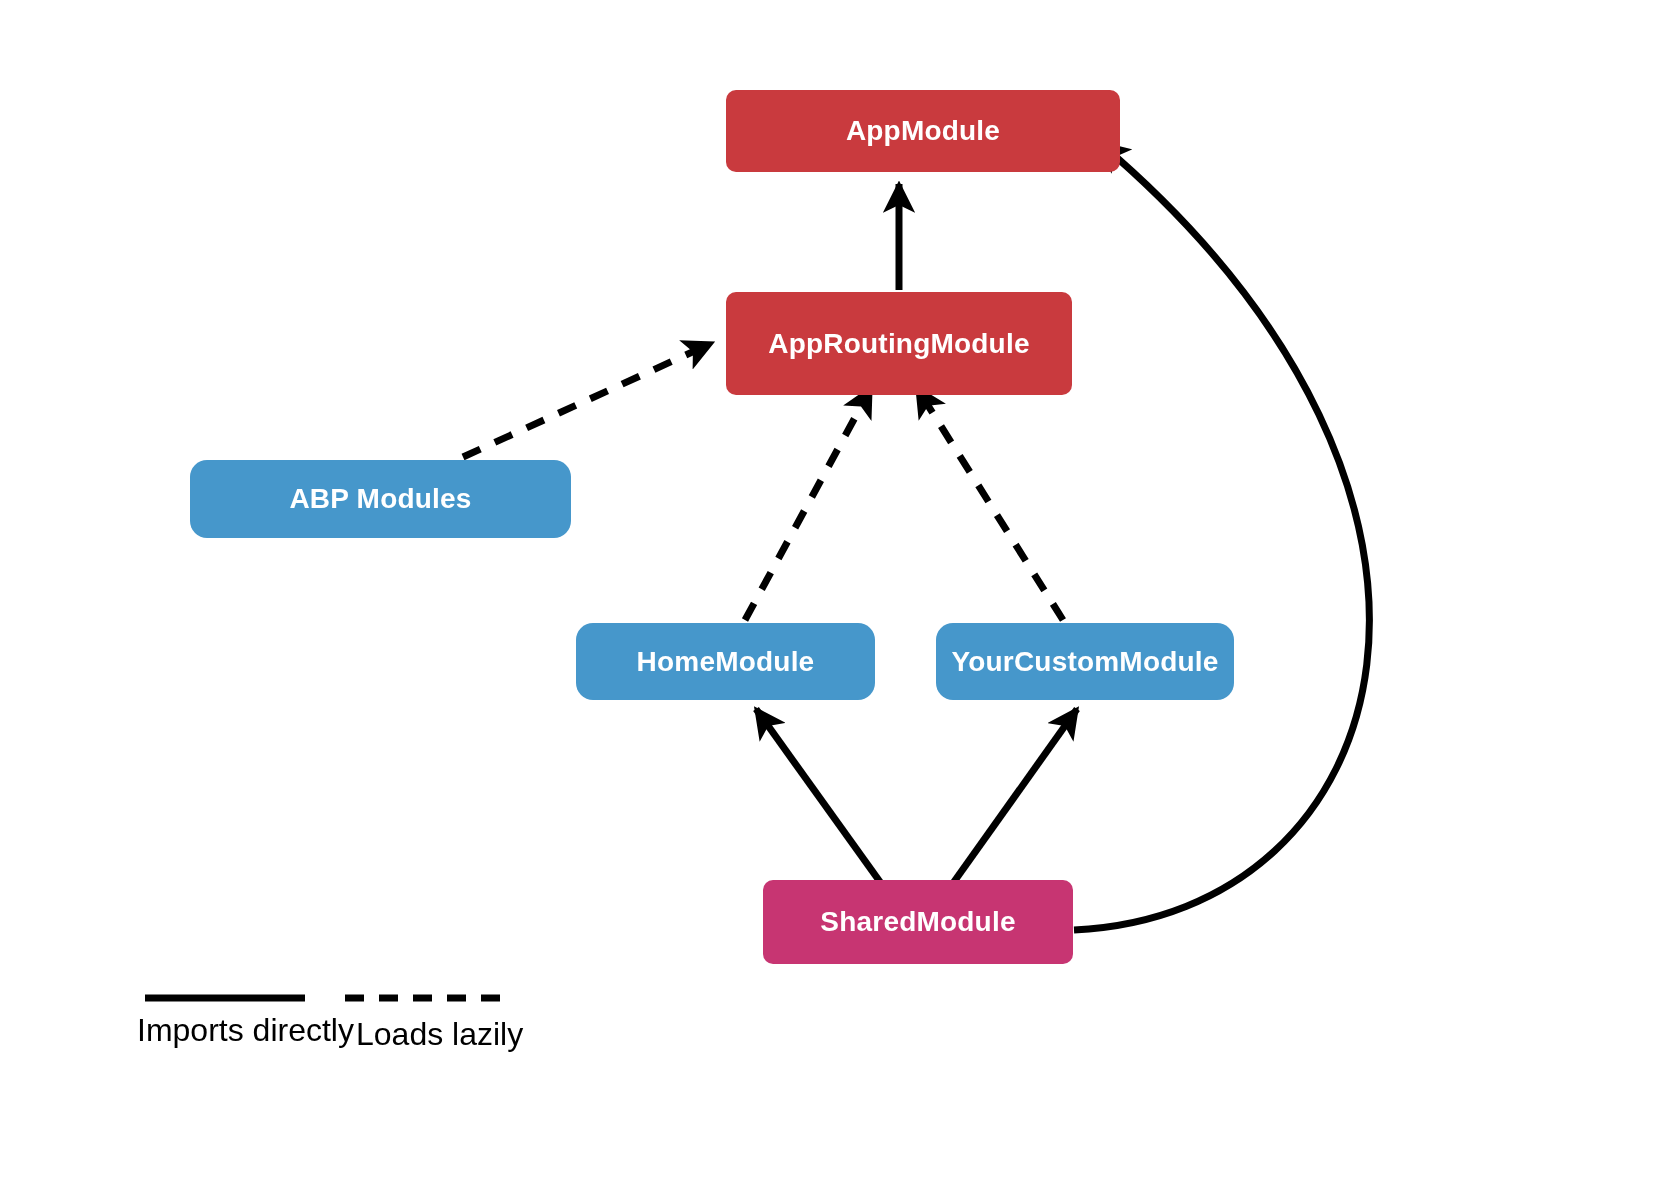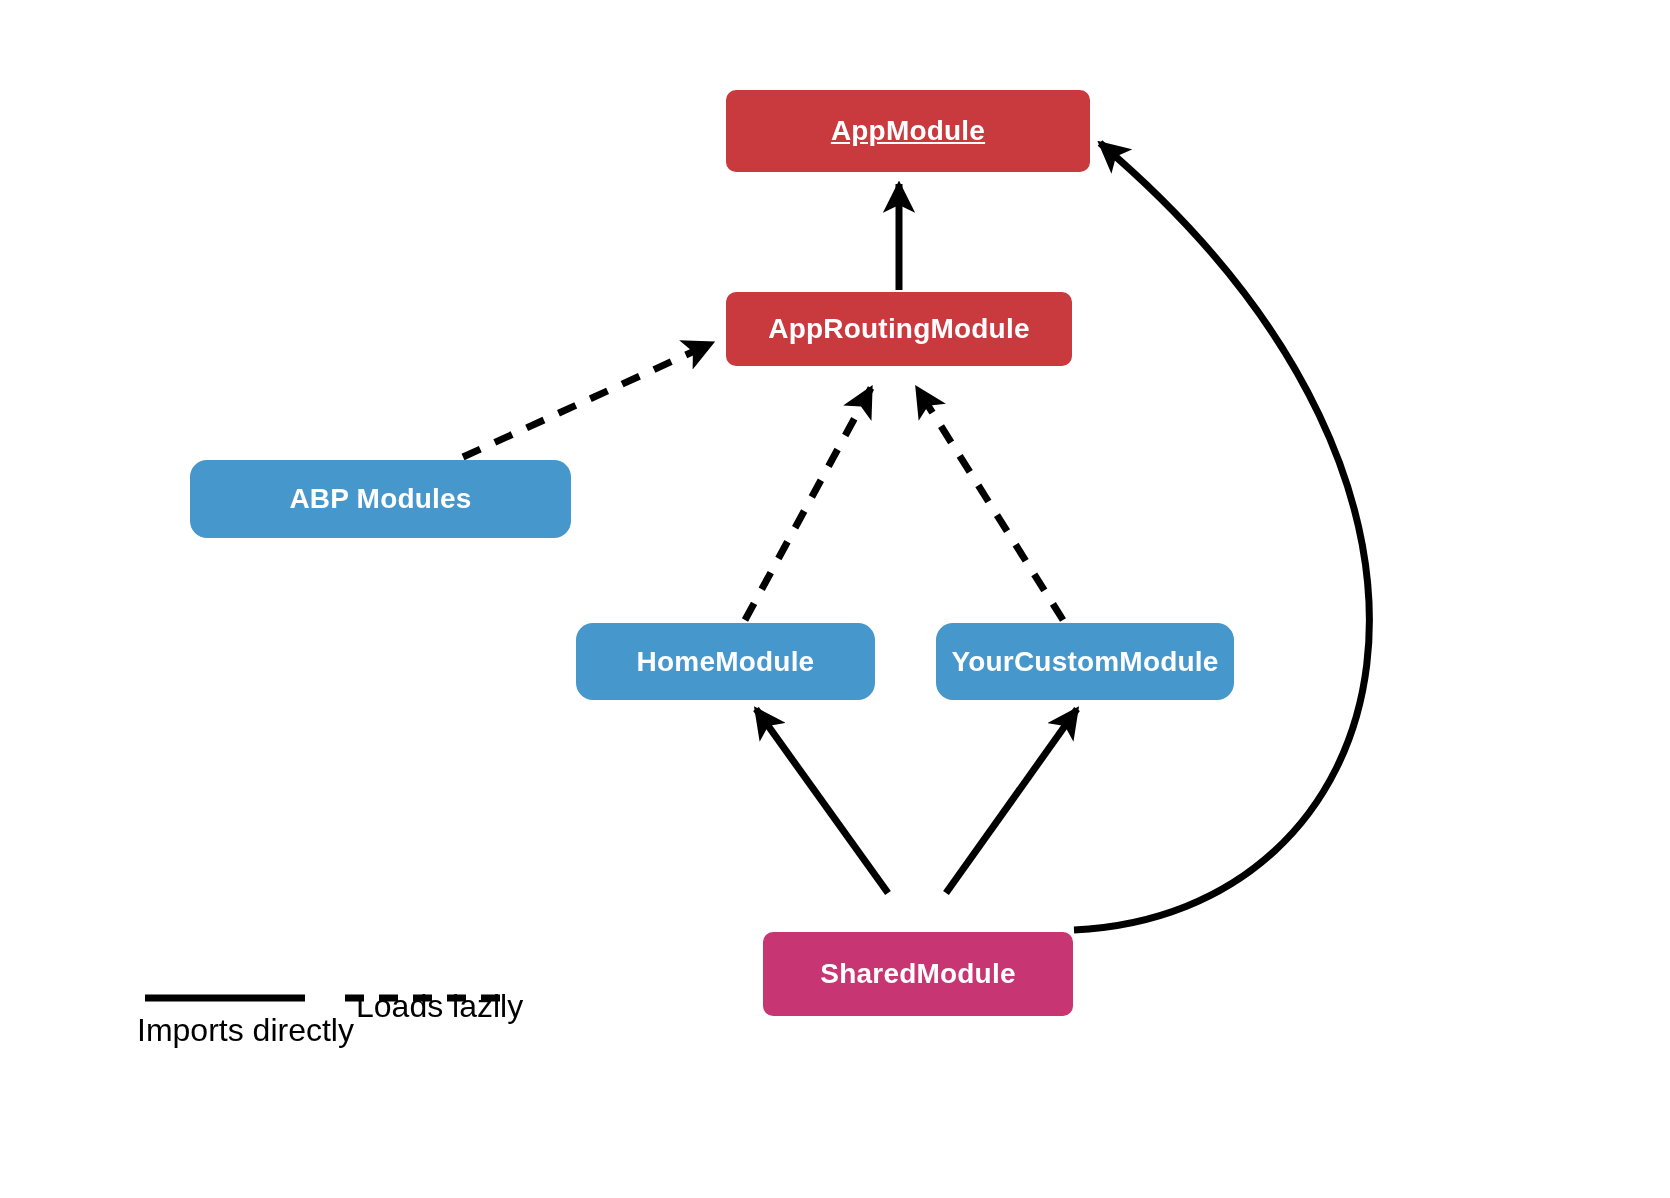--- a/index.html
+++ b/index.html
@@ -48,35 +48,35 @@
     justify-content: center;
     color: var(--text_on_box, #ffffff);
     font-weight: 700;
     font-size: 28px;
     letter-spacing: 0.2px;
   }
   .node.red     { background: var(--red, #c93a3e); }
   .node.blue    { background: var(--blue, #4697cb); border-radius: 17px; }
   .node.magenta { background: var(--magenta, #c73572); }
 
-  #node-app-module          { left: 726px; top: 90px;  width: 364px; height: 82px; text-decoration: underline; }
-  #node-app-routing-module  { left: 726px; top: 292px; width: 346px; height: 74px; }
+  #node-app-module          { left: 726px; top: 90px;  width: 394px; height: 82px; }
+  #node-app-routing-module  { left: 726px; top: 292px; width: 346px; height: 103px; }
   #node-abp-modules         { left: 190px; top: 460px; width: 381px; height: 78px; }
   #node-home-module         { left: 576px; top: 623px; width: 299px; height: 77px; }
   #node-your-custom-module  { left: 936px; top: 623px; width: 298px; height: 77px; }
-  #node-shared-module       { left: 763px; top: 932px; width: 310px; height: 84px; }
+  #node-shared-module       { left: 763px; top: 880px; width: 310px; height: 84px; }
 
   .legend-label {
     position: absolute;
     color: var(--legend_text, #000000);
     font-size: 32px;
     font-weight: 400;
   }
   #legend-solid-label  { left: 137px; top: 1012px; }
-  #legend-dashed-label { left: 356px; top: 988px; }
+  #legend-dashed-label { left: 356px; top: 1016px; }
 </style>
 </head>
 <body>
 
 <div class="canvas">
 
   <svg class="edges-layer" viewBox="0 0 1670 1198" xmlns="http://www.w3.org/2000/svg">
     <defs>
       <marker id="arrow" markerUnits="strokeWidth" markerWidth="4.6" markerHeight="4.6" refX="4.1" refY="2.3" orient="auto">
         <polygon class="arrowhead" points="0,0 4.6,2.3 0,4.6 1.1,2.3"></polygon>

